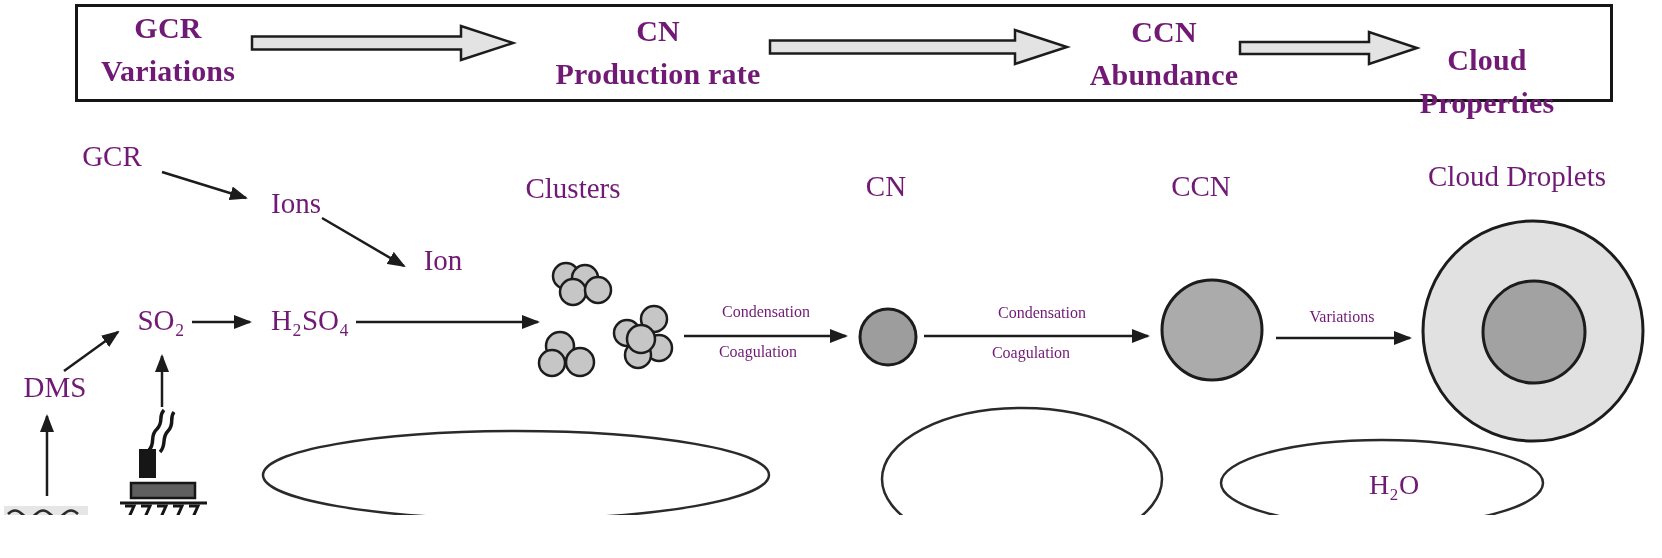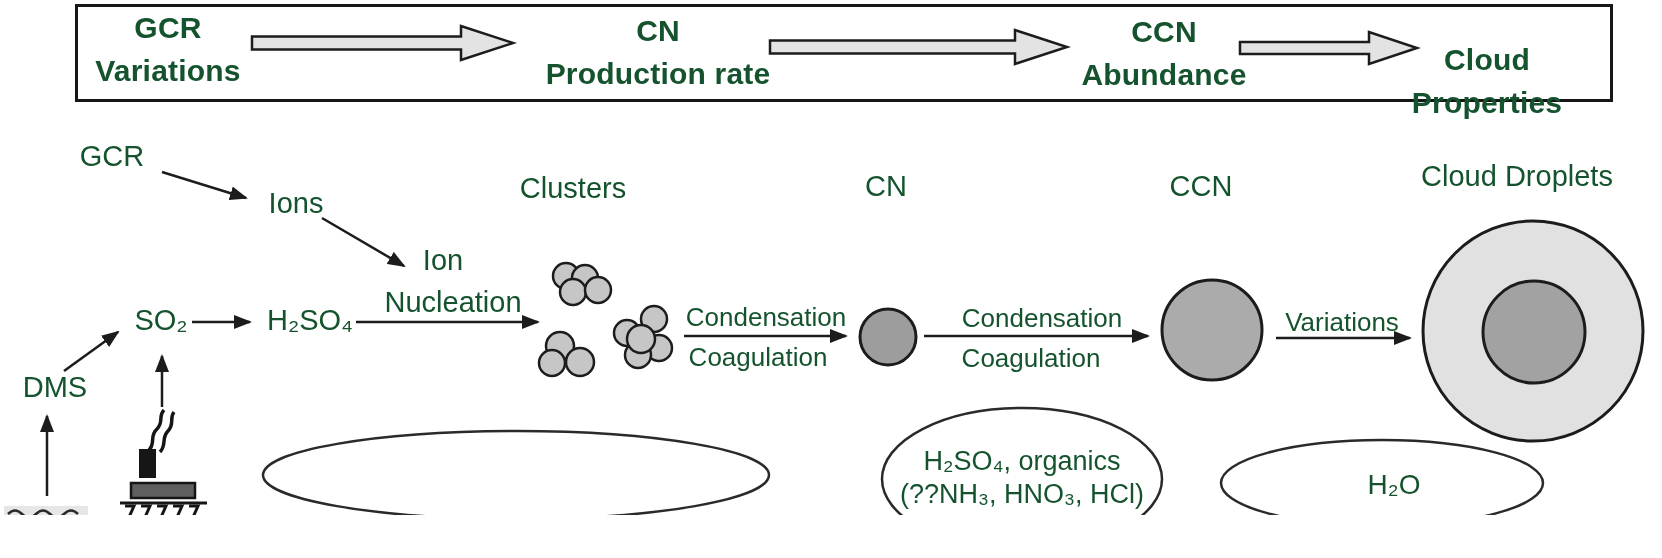--- a/index.html
+++ b/index.html
@@ -1,38 +1,38 @@
 <!DOCTYPE html>
 <html><head>
 <meta charset="utf-8">
 <style>
   html,body{margin:0;padding:0;background:#fff;}
   #canvas{
     position:relative;
     width:1662px;height:515px;
     background:#fff;
-    font-family:Liberation Sans, sans-serif;
-    color:#14532d;
+    font-family:Liberation Serif, serif;
+    color:#701a75;
     overflow:hidden;
   }
   #gfx{position:absolute;left:0;top:0;width:1662px;height:558px;}
   .topbox{
     position:absolute;left:75px;top:4px;width:1538px;height:98px;
     border:3px solid #161616;box-sizing:border-box;background:transparent;
   }
   .stage{
     position:absolute;transform:translateX(-50%);
     text-align:center;font-weight:bold;font-size:30px;line-height:43px;
     white-space:pre-line;letter-spacing:0.2px;
   }
   .lbl{
     position:absolute;transform:translateX(-50%);
     font-size:29px;white-space:nowrap;line-height:1.1;
   }
-  .proc{font-size:26px;}
+  .proc{font-size:16px;}
   .ell-text{
     position:absolute;transform:translate(-50%,-50%);
     text-align:center;font-size:28px;white-space:nowrap;line-height:33px;
   }
 </style>
 </head>
 <body>
 
 <div id="canvas">
 
@@ -127,37 +127,32 @@
   <div class="stage" style="left:658px;top:9px;">CN
 Production rate</div>
   <div class="stage" style="left:1164px;top:10px;">CCN
 Abundance</div>
   <div class="stage" style="left:1487px;top:11px;margin-top:27px;">Cloud
 Properties</div>
 
   <div class="lbl" style="left:112px;top:141px;">GCR</div>
   <div class="lbl" style="left:296px;top:188px;">Ions</div>
   <div class="lbl" style="left:443px;top:245px;">Ion</div>
-  <div class="lbl" style="left:453px;top:287px;">Nucleation</div>
   <div class="lbl" style="left:55px;top:372px;text-align:right;">DMS</div>
   <div class="lbl" style="left:161px;top:305px;">SO₂</div>
   <div class="lbl" style="left:310px;top:305px;">H₂SO₄</div>
 
   <div class="lbl" style="left:573px;top:173px;">Clusters</div>
   <div class="lbl" style="left:886px;top:171px;">CN</div>
   <div class="lbl" style="left:1201px;top:171px;">CCN</div>
   <div class="lbl" style="left:1517px;top:161px;text-align:center;">Cloud Droplets</div>
 
   <div class="lbl proc" style="left:766px;top:303px;">Condensation</div>
   <div class="lbl proc" style="left:758px;top:343px;">Coagulation</div>
   <div class="lbl proc" style="left:1042px;top:304px;">Condensation</div>
   <div class="lbl proc" style="left:1031px;top:344px;">Coagulation</div>
   <div class="lbl proc" style="left:1342px;top:308px;">Variations</div>
 
 
-  <div class="ell-text" style="left:1022px;top:478px;font-size:27px;">
-    <div>H₂SO₄, organics</div>
-    <div>(??NH₃, HNO₃, HCl)</div>
-  </div>
 
   <div class="ell-text" style="left:1382px;top:484px;margin-left:12px;">H₂O</div>
 
 </div>
 
 </body></html>

